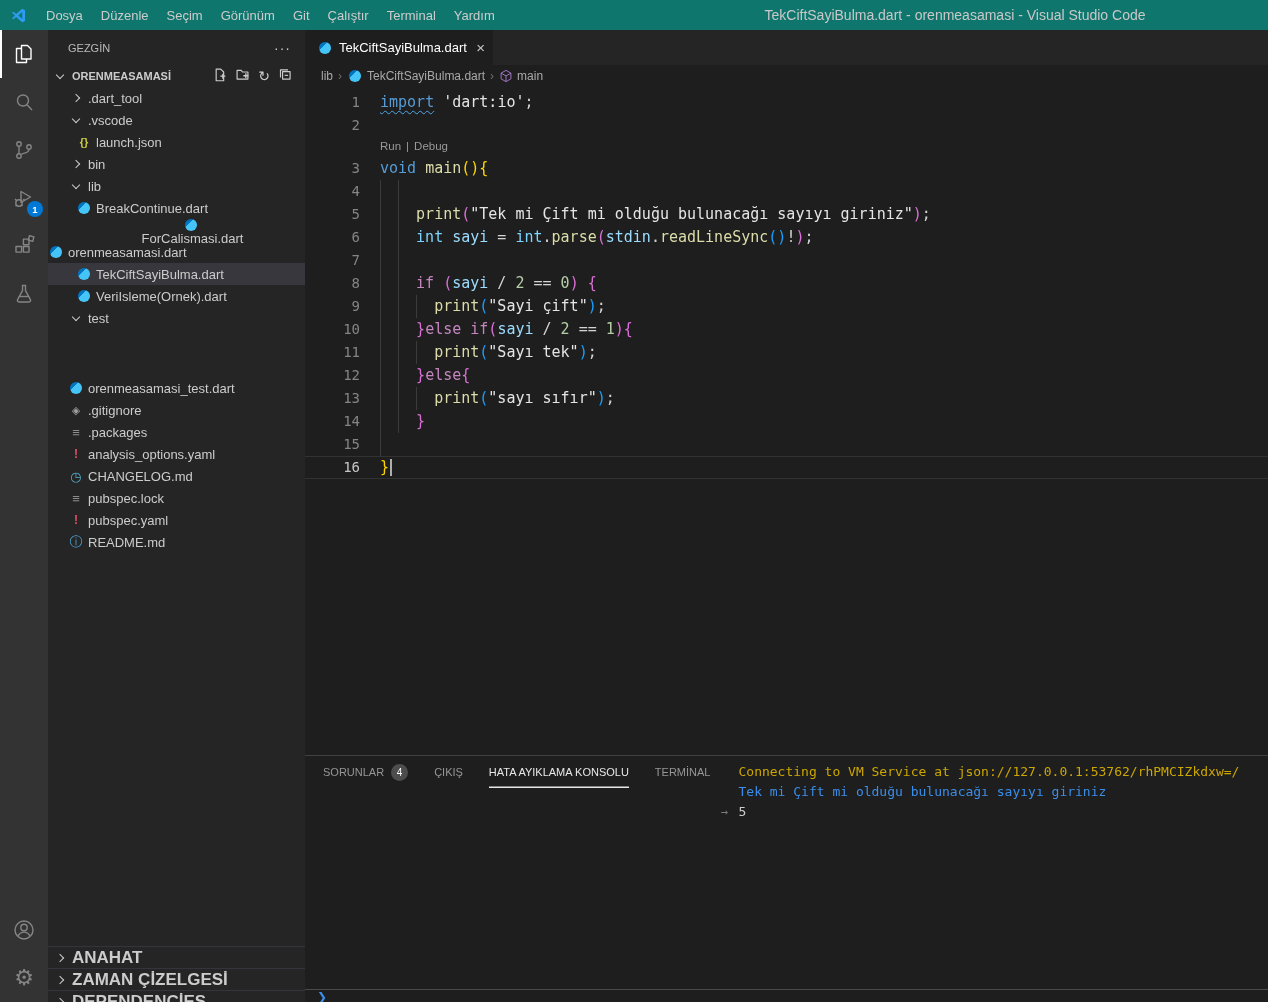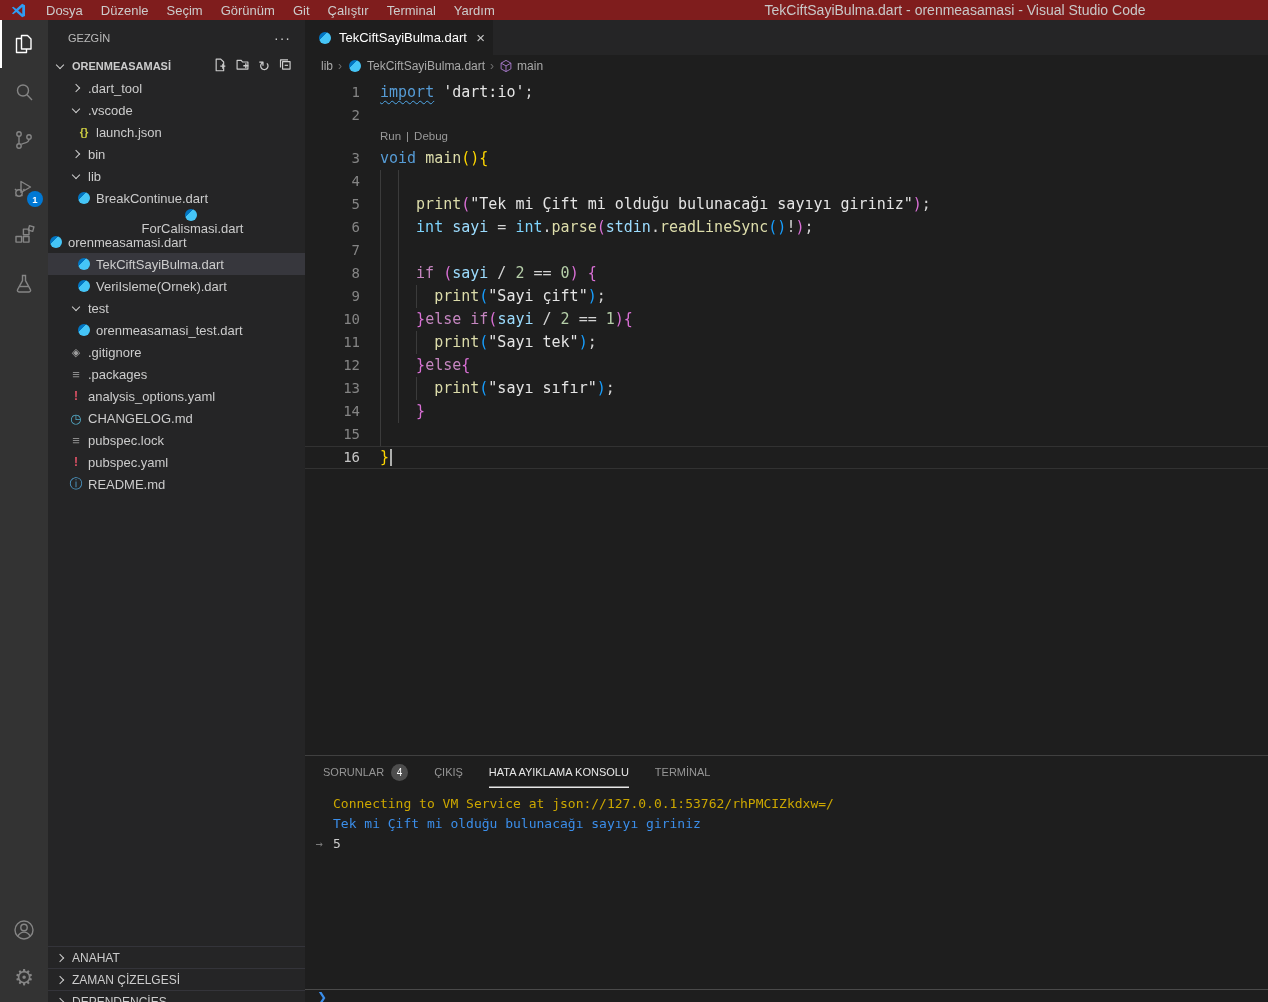--- a/index.html
+++ b/index.html
@@ -1,21 +1,21 @@
 <!DOCTYPE html>
 <html><head>
 <meta charset="utf-8">
 <style>
   * { margin:0; padding:0; box-sizing:border-box; }
   html,body { width:1268px; height:1002px; background:#1e1e1e; overflow:hidden;
               font-family:"Liberation Sans",sans-serif; color:#cccccc; }
   #app { position:relative; width:1268px; height:1002px; display:flex; flex-direction:column; }
 
   
-  .titlebar { height:20px; flex:none; background:#7f1d1d; display:flex; align-items:center;
+  .titlebar { height:30px; flex:none; background:#0f766e; display:flex; align-items:center;
               font-size:13px; color:#cccccc; position:relative; z-index:5;text-align:center; }
   .vscode-logo { width:17px; height:17px; margin:0 10px; flex:none; }
   .menu-item { padding:0 9px; height:100%; display:flex; align-items:center; cursor:default; }
   .win-title { position:absolute; left:955px; transform:translateX(-50%); font-size:14px;
                color:#c8c8c8; white-space:nowrap; }
 
   .body-row { flex:1; display:flex; min-height:0; }
 
   
   .activitybar { width:48px; flex:none; background:#333333; display:flex; flex-direction:column; align-items:center; }
@@ -51,21 +51,21 @@
   .ic-dart { width:12px; height:12px; border-radius:50%;
              background:linear-gradient(135deg,#0175c2 35%,#45c5f7 35%); }
   .ic-json { color:#cbcb41; font-weight:bold; font-size:11px; }
   .ic-git  { color:#9e9e9e; font-size:11px; }
   .ic-list { color:#8c8c8c; font-size:13px; }
   .ic-yaml { color:#e25267; font-weight:bold; font-size:12px; }
   .ic-clock{ color:#53a8c4; font-size:13px; }
   .ic-info { color:#4f9fcf; font-size:13px; }
   .sb-sections { margin-top:auto; flex:none; height:56px; overflow:hidden; }
   .sb-section { height:22px; display:flex; align-items:center; border-top:1px solid #34343a;
-                font-size:12px; font-weight:normal; color:#cccccc; padding-left:4px; cursor:pointer; }
+                font-size:17px; font-weight:bold; color:#cccccc; padding-left:4px; cursor:pointer; }
 
   
   .editor-col { flex:1; min-width:0; display:flex; flex-direction:column; background:#1e1e1e; }
   .tabbar { height:35px; flex:none; background:#252526; display:flex; }
   .tab { width:188px; background:#1e1e1e; display:flex; align-items:center; gap:6px;
          padding:0 8px 0 12px; font-size:13px; color:#ffffff; cursor:pointer; }
   .tab-close { margin-left:auto; color:#c5c5c5; font-size:15px; cursor:pointer; }
   .breadcrumb { height:22px; flex:none; display:flex; align-items:center; gap:5px;
                 padding-left:16px; font-size:12px; color:#a9a9a9; }
   .bc-item { display:flex; align-items:center; gap:4px; cursor:pointer; }
@@ -86,21 +86,21 @@
   .b1{color:#ffd700} .b2{color:#da70d6} .b3{color:#179fff}
   .sq{ text-decoration:underline; text-decoration-style:wavy; text-decoration-color:#4fa8e8;
        text-decoration-thickness:1px; text-underline-offset:3px; }
   .lens-row { height:20px; display:flex; font-family:"Liberation Sans",sans-serif; }
   .lens { margin-left:75px; font-size:11.5px; color:#999999; line-height:18px; display:flex; gap:5px; }
   .lens .lens-link { cursor:pointer; }
   .cursor { display:inline-block; width:1.5px; height:17px; background:#aeafad; vertical-align:middle; margin-left:1px; }
 
   
   .panel { height:247px; flex:none; border-top:1px solid #404040; position:relative;
-           display:flex; flex-direction:column; overflow:hidden;margin-top:39px; }
+           display:flex; flex-direction:row; overflow:hidden;margin-top:39px; }
   .panel-tabs { height:32px; flex:none; display:flex; align-items:stretch; padding-left:18px; gap:26px;
                 font-size:11px; color:#969696; }
   .ptab { display:flex; align-items:center; gap:7px; cursor:pointer; }
   .ptab.active { color:#e7e7e7; box-shadow:inset 0 -1.5px 0 #e7e7e7; }
   .pbadge { background:#4d4d4d; color:#ffffff; border-radius:9px; min-width:17px; height:17px;
             font-size:10px; display:flex; align-items:center; justify-content:center; padding:0 4px; }
   .console { flex:1; min-height:0; padding-top:6px; font-family:"DejaVu Sans Mono","Liberation Mono",monospace;
              font-size:13px; line-height:20px; }
   .cline { display:flex; }
   .cgutter { width:28px; flex:none; text-align:center; color:#7a7a7a; font-size:12px; }
@@ -271,21 +271,21 @@
               <span class="ic-dart"></span>
             </span>
             <span class="row-label">VeriIsleme(Ornek).dart</span>
           </div>
           <div class="tree-row" style="padding-left: 20px;">
             <span class="chev-box">
               <span class="chev down"></span>
             </span>
             <span class="row-label">test</span>
           </div>
-          <div class="tree-row" style="padding-left: 28px;">
+          <div class="tree-row" style="padding-left: 20px; margin-top: 48px;">
             <span class="fic">
               <span class="ic-dart"></span>
             </span>
             <span class="row-label">orenmeasamasi_test.dart</span>
           </div>
           <div class="tree-row" style="padding-left: 20px;">
             <span class="fic ic-git">◈</span>
             <span class="row-label">.gitignore</span>
           </div>
           <div class="tree-row" style="padding-left: 20px;">

